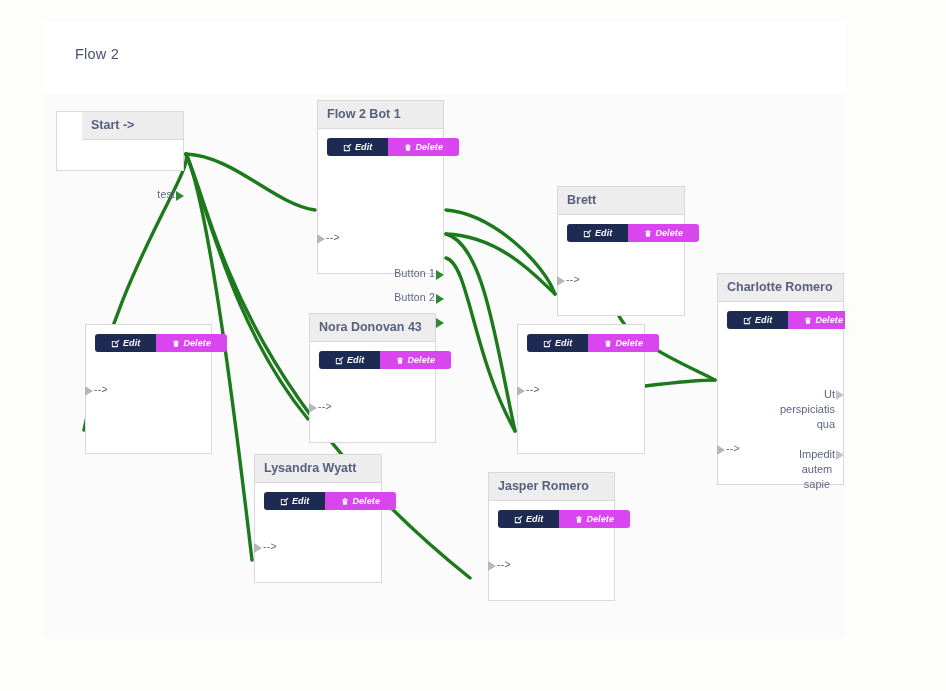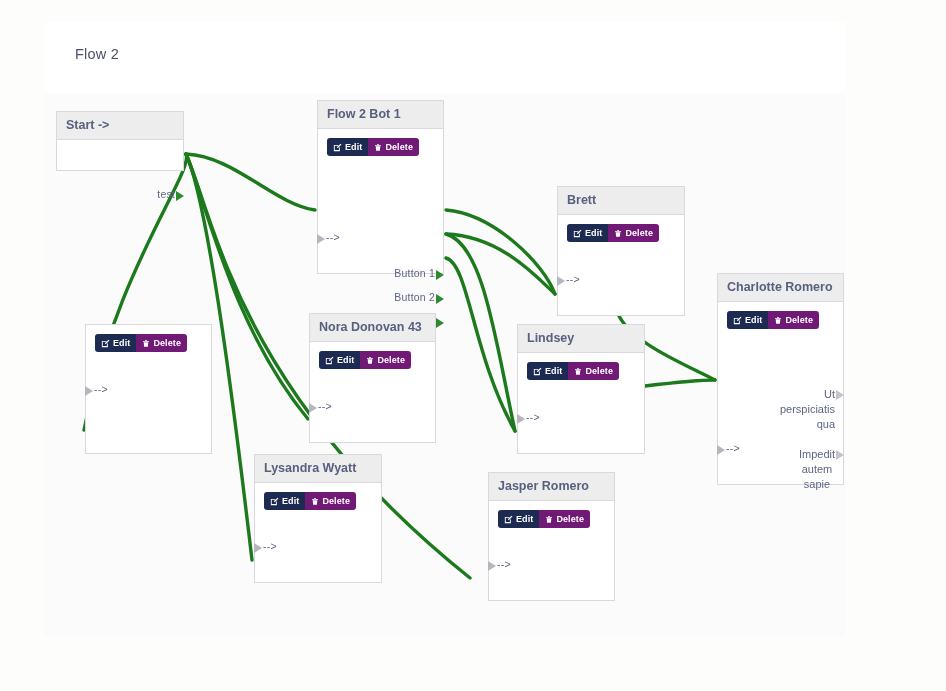--- a/index.html
+++ b/index.html
@@ -87,30 +87,31 @@
     top: 9px;
     display: flex;
     border-radius: 3px;
     overflow: hidden;
   }
   .btn {
     display: flex;
     align-items: center;
     gap: 3px;
     height: 18px;
-    padding: 0 6px;
+    padding: 0 16px;
     font-size: 9px;
     font-weight: bold;
     color: #ffffff;
     white-space: nowrap;
     letter-spacing: 0.1px;
     cursor: pointer;
+    font-style: italic;
   }
   .btn-edit   { background: #1d2a52; }
-  .btn-delete { background: #701a75; align-items: center; }
+  .btn-delete { background: #d946ef; align-items: center; }
   .btn svg { display: block; }
 
   
   .port-in {
     position: absolute;
     left: 8px;
     font-size: 10.5px;
     color: #5d6585;
     letter-spacing: 0.3px;
     white-space: nowrap;
@@ -170,21 +171,21 @@
         <path d="M 142,60 C 165,110 192,330 208,466" fill="none" stroke="#1c7a1c" stroke-width="3.4" stroke-linecap="round"></path>
         <path d="M 142,60 C 172,130 196,300 426,484" fill="none" stroke="#1c7a1c" stroke-width="3.4" stroke-linecap="round"></path>
         <path d="M 402,116 C 450,120 500,170 511,200" fill="none" stroke="#1c7a1c" stroke-width="3.4" stroke-linecap="round"></path>
         <path d="M 402,140 C 455,142 490,180 511,200" fill="none" stroke="#1c7a1c" stroke-width="3.4" stroke-linecap="round"></path>
         <path d="M 402,140 C 440,150 452,250 471,337" fill="none" stroke="#1c7a1c" stroke-width="3.4" stroke-linecap="round"></path>
         <path d="M 402,164 C 425,170 428,260 471,337" fill="none" stroke="#1c7a1c" stroke-width="3.4" stroke-linecap="round"></path>
         <path d="M 575,222 C 590,250 640,270 671,286" fill="none" stroke="#1c7a1c" stroke-width="3.4" stroke-linecap="round"></path>
         <path d="M 601,292 C 635,288 655,286 671,286" fill="none" stroke="#1c7a1c" stroke-width="3.4" stroke-linecap="round"></path>
       </svg>
     <div id="nodes-layer">
-        <div class="node" style="left: 12px; top: 17px; width: 128px; height: 60px;">
+        <div class="node" style="left: 12px; top: 17px; width: 128px; height: 60px; padding-left: 25px;">
           <div class="node-header">Start -&gt;</div>
           <div class="node-body">
             <div class="port-out" style="top: 12px;">test<span class="port-out-marker" style="right: -9px; position: absolute; top: 3px;"></span></div>
           </div>
         </div>
         <div class="node" style="left: 273px; top: 6px; width: 127px; height: 174px;">
           <div class="node-header">Flow 2 Bot 1</div>
           <div class="node-body">
             <div class="btn-row">
               <div class="btn btn-edit">
@@ -300,21 +301,20 @@
                   <path d="M6 1.4h4v1.5H6z" fill="#ffffff"></path>
                   <path d="M3.4 5.6h9.2l-0.9 9.1H4.3z" fill="#ffffff"></path>
                 </svg>
                 <span>Delete</span>
               </div>
             </div>
             <div class="port-in" style="top: 58px;">--&gt;<span class="port-in-marker" style="top: 3px;"></span></div>
           </div>
         </div>
         <div class="node" style="left: 473px; top: 230px; width: 128px; height: 130px;">
-          <div class="node-header">Lindsey</div>
           <div class="node-body">
             <div class="btn-row">
               <div class="btn btn-edit">
                 <svg width="9" height="9" viewBox="0 0 16 16">
                   <path d="M1.5 3.5h8v1.6H3.1v7.4h7.4V8h1.6v6.5H1.5z" fill="#ffffff"></path>
                   <path d="M13.6 1.2 15 2.6 9.2 8.4 7.1 8.9l0.5-2.1z" fill="#ffffff"></path>
                 </svg>
                 <span>Edit</span>
               </div>
               <div class="btn btn-delete">

